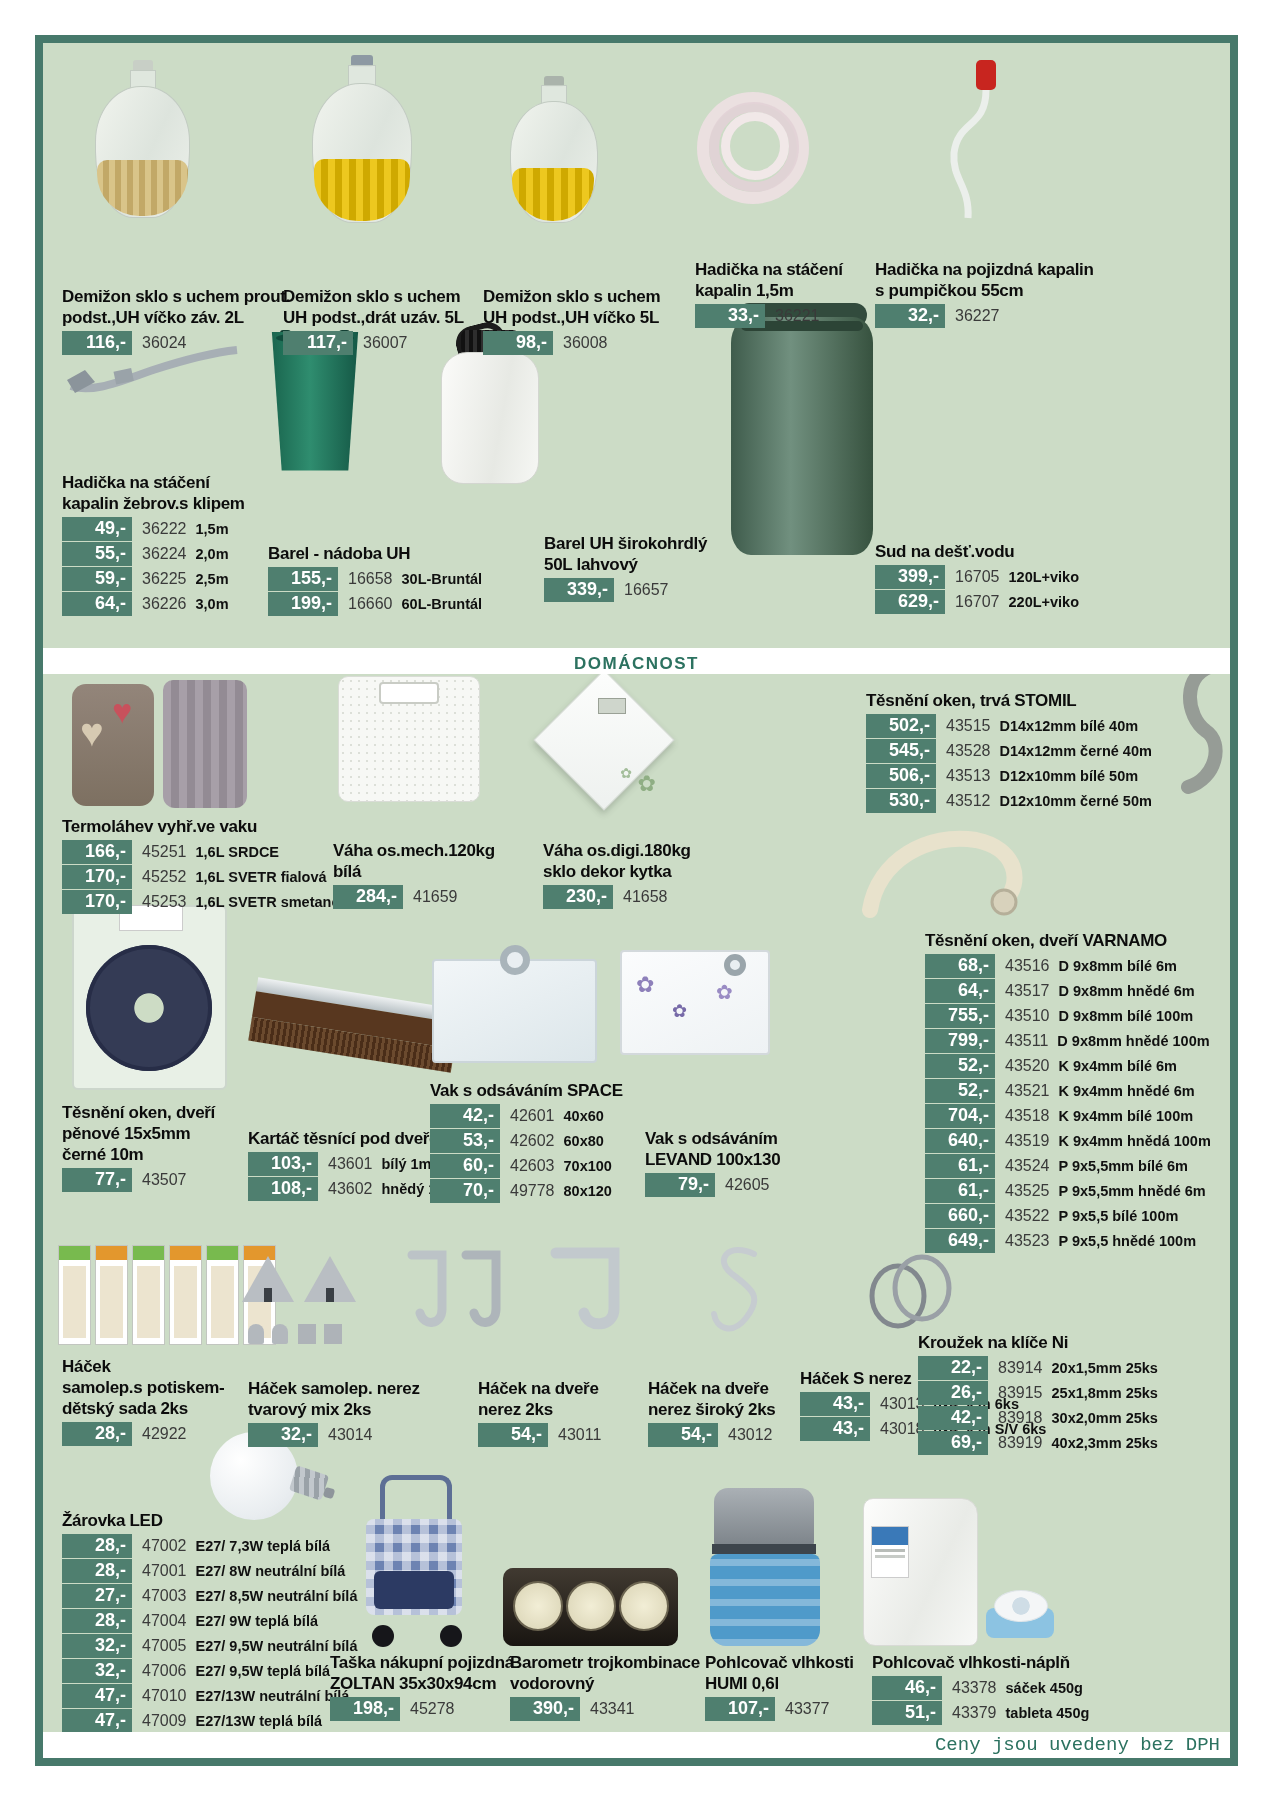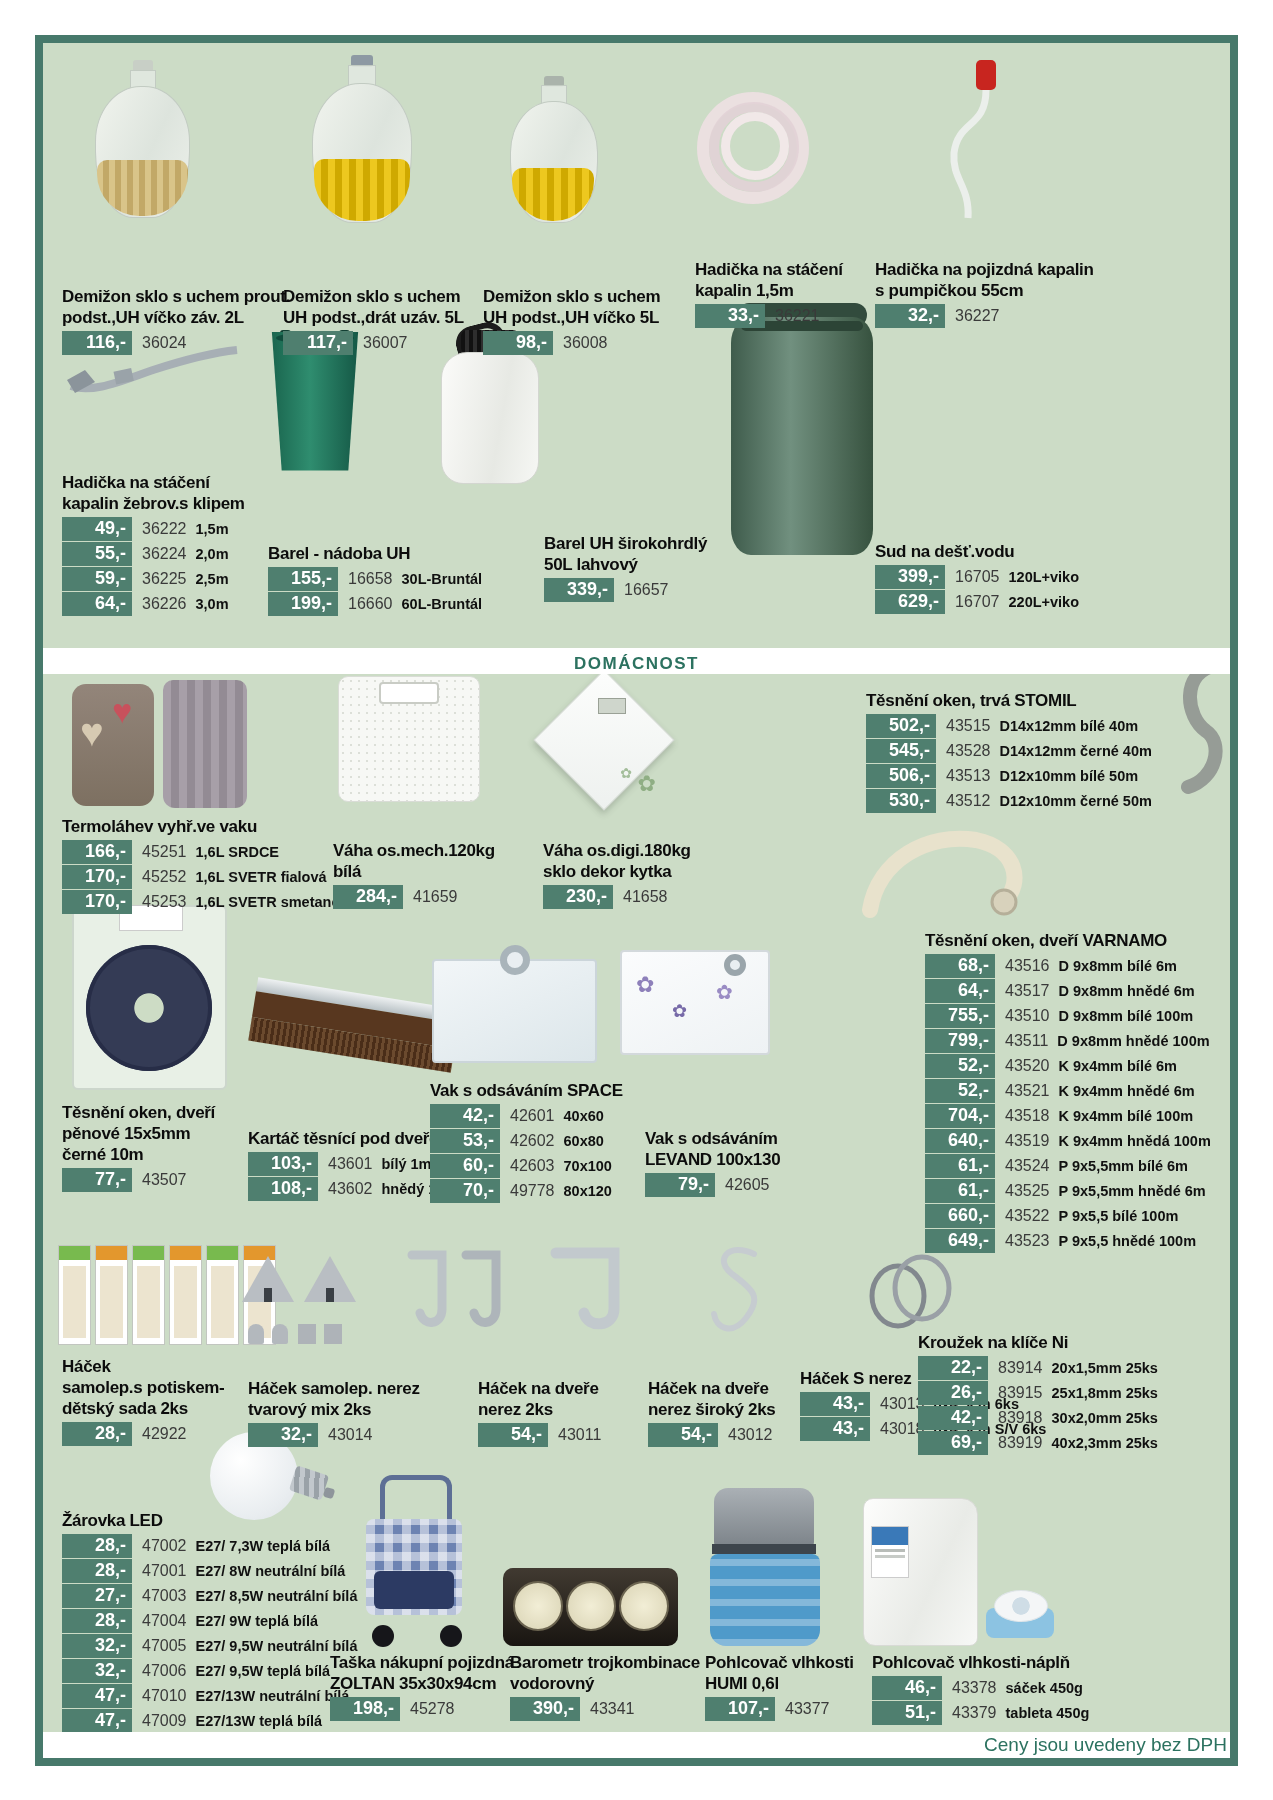--- a/index.html
+++ b/index.html
@@ -15,21 +15,21 @@
   .band{
     position:absolute;left:43px;top:648px;width:1187px;height:26px;background:#ffffff;
     display:flex;align-items:flex-end;justify-content:center;z-index:2;
   }
   .band span{color:var(--accent,#2c7260);font-weight:bold;font-size:17px;letter-spacing:1.5px;}
   .footer{
     position:absolute;left:43px;top:1732px;width:1187px;height:26px;background:#ffffff;
     display:flex;align-items:center;z-index:3;font-size:19px;color:var(--accent,#2c7260);
   }
   .footer .fleft{padding-left:14px;display:flex;gap:30px;}
-  .footer .fright{margin-left:auto;padding-right:3px;}
+  .footer .fright{margin-left:auto;padding-right:10px;font-family:Liberation Mono, monospace;}
   .product{position:absolute;z-index:2;}
   .ptitle{
     margin:0;font-size:17px;line-height:21px;font-weight:bold;color:#0c0c0c;
     letter-spacing:-0.3px;white-space:pre-line;
   }
   .prow{display:flex;align-items:center;margin-top:4px;height:21px;white-space:nowrap;}
   .price{
     background:var(--box,#4f7f6f);color:#fff;font-weight:bold;font-size:18px;
     width:64px;padding:1px 6px 2px 0;text-align:right;flex:none;
   }

